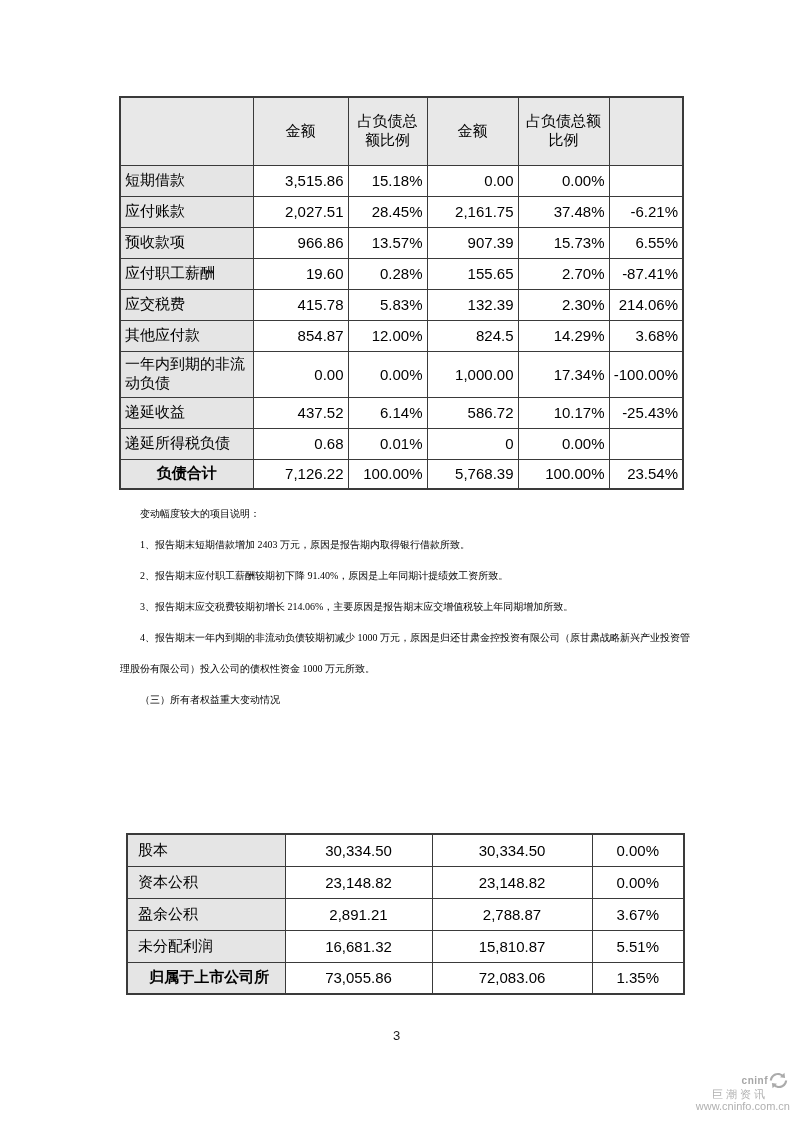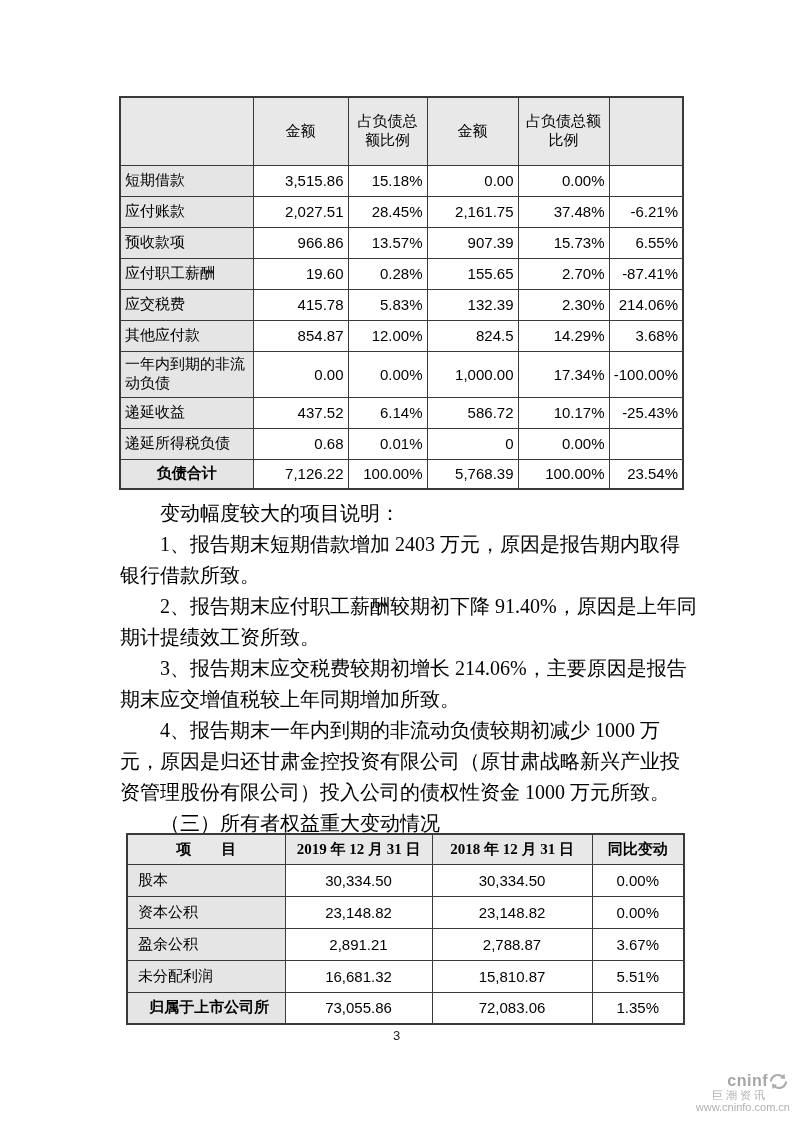--- a/index.html
+++ b/index.html
@@ -28,21 +28,21 @@
   }
   td.total{font-weight:bold;text-align:center;padding-left:0;}
   
   #table1{left:119px;top:96px;width:563px;}
   #table1 tr{height:31px;}
   #table1 tr.hdr-row{height:68px;}
   #table1 tr.tall{height:46px;}
   
   .bodytext{
     position:absolute;left:120px;top:498px;width:577px;
-    font-size:20px;line-height:31px;
+    font-size:10px;line-height:31px;
   }
   .bodytext p{margin:0;text-indent:2em;}
   
   .unit-label{
     position:absolute;left:126px;top:802px;width:526px;
     text-align:right;font-size:13px;line-height:22px;margin-top:48px;
   }
   
   #table2{left:126px;top:833px;width:557px;}
   #table2 tr{height:32px;}
@@ -51,21 +51,21 @@
   #table2 td.lbl{padding-left:10px;}
   
   .page-number{
     position:absolute;left:0;top:1028px;width:793px;text-align:center;
     font-family:"Liberation Sans","DejaVu Sans",sans-serif;font-size:13px;color:#1a1a1a;
   }
   .cninfo-logo{position:absolute;left:694px;top:1072px;width:96px;color:#aaaaaa;}
   .logo-brand-row{display:flex;align-items:center;justify-content:flex-end;gap:1px;padding-right:2px;}
   .logo-brand{
     font-family:"Liberation Sans","DejaVu Sans",sans-serif;font-weight:bold;
-    font-size:16px;letter-spacing:0.5px;color:#a6a6a6;
+    font-size:10px;letter-spacing:0.5px;color:#a6a6a6;
   }
   .logo-cn{font-size:11px;letter-spacing:3px;text-align:right;padding-right:22px;line-height:11px;color:#b0b0b0;}
   .logo-url{
     font-family:"Liberation Sans","DejaVu Sans",sans-serif;font-size:11px;
     text-align:right;line-height:12px;color:#b0b0b0;
   }
 </style>
 </head>
 <body>
 
@@ -184,26 +184,20 @@
   <div class="unit-label">单位：万元</div>
 
   <table class="doc-table" id="table2">
     <colgroup>
       <col style="width:158px">
         <col style="width:147px">
         <col style="width:160px">
         <col style="width:92px">
     </colgroup>
     <tbody>
-        <tr class="hdr-row">
-      <td class="hdr">项　　目</td>
-      <td class="hdr">2019 年 12 月 31 日</td>
-      <td class="hdr">2018 年 12 月 31 日</td>
-      <td class="hdr">同比变动</td>
-    </tr>
     <tr>
       <td class="lbl">股本</td>
       <td class="ctr">30,334.50</td>
       <td class="ctr">30,334.50</td>
       <td class="ctr">0.00%</td>
     </tr>
     <tr>
       <td class="lbl">资本公积</td>
       <td class="ctr">23,148.82</td>
       <td class="ctr">23,148.82</td>

